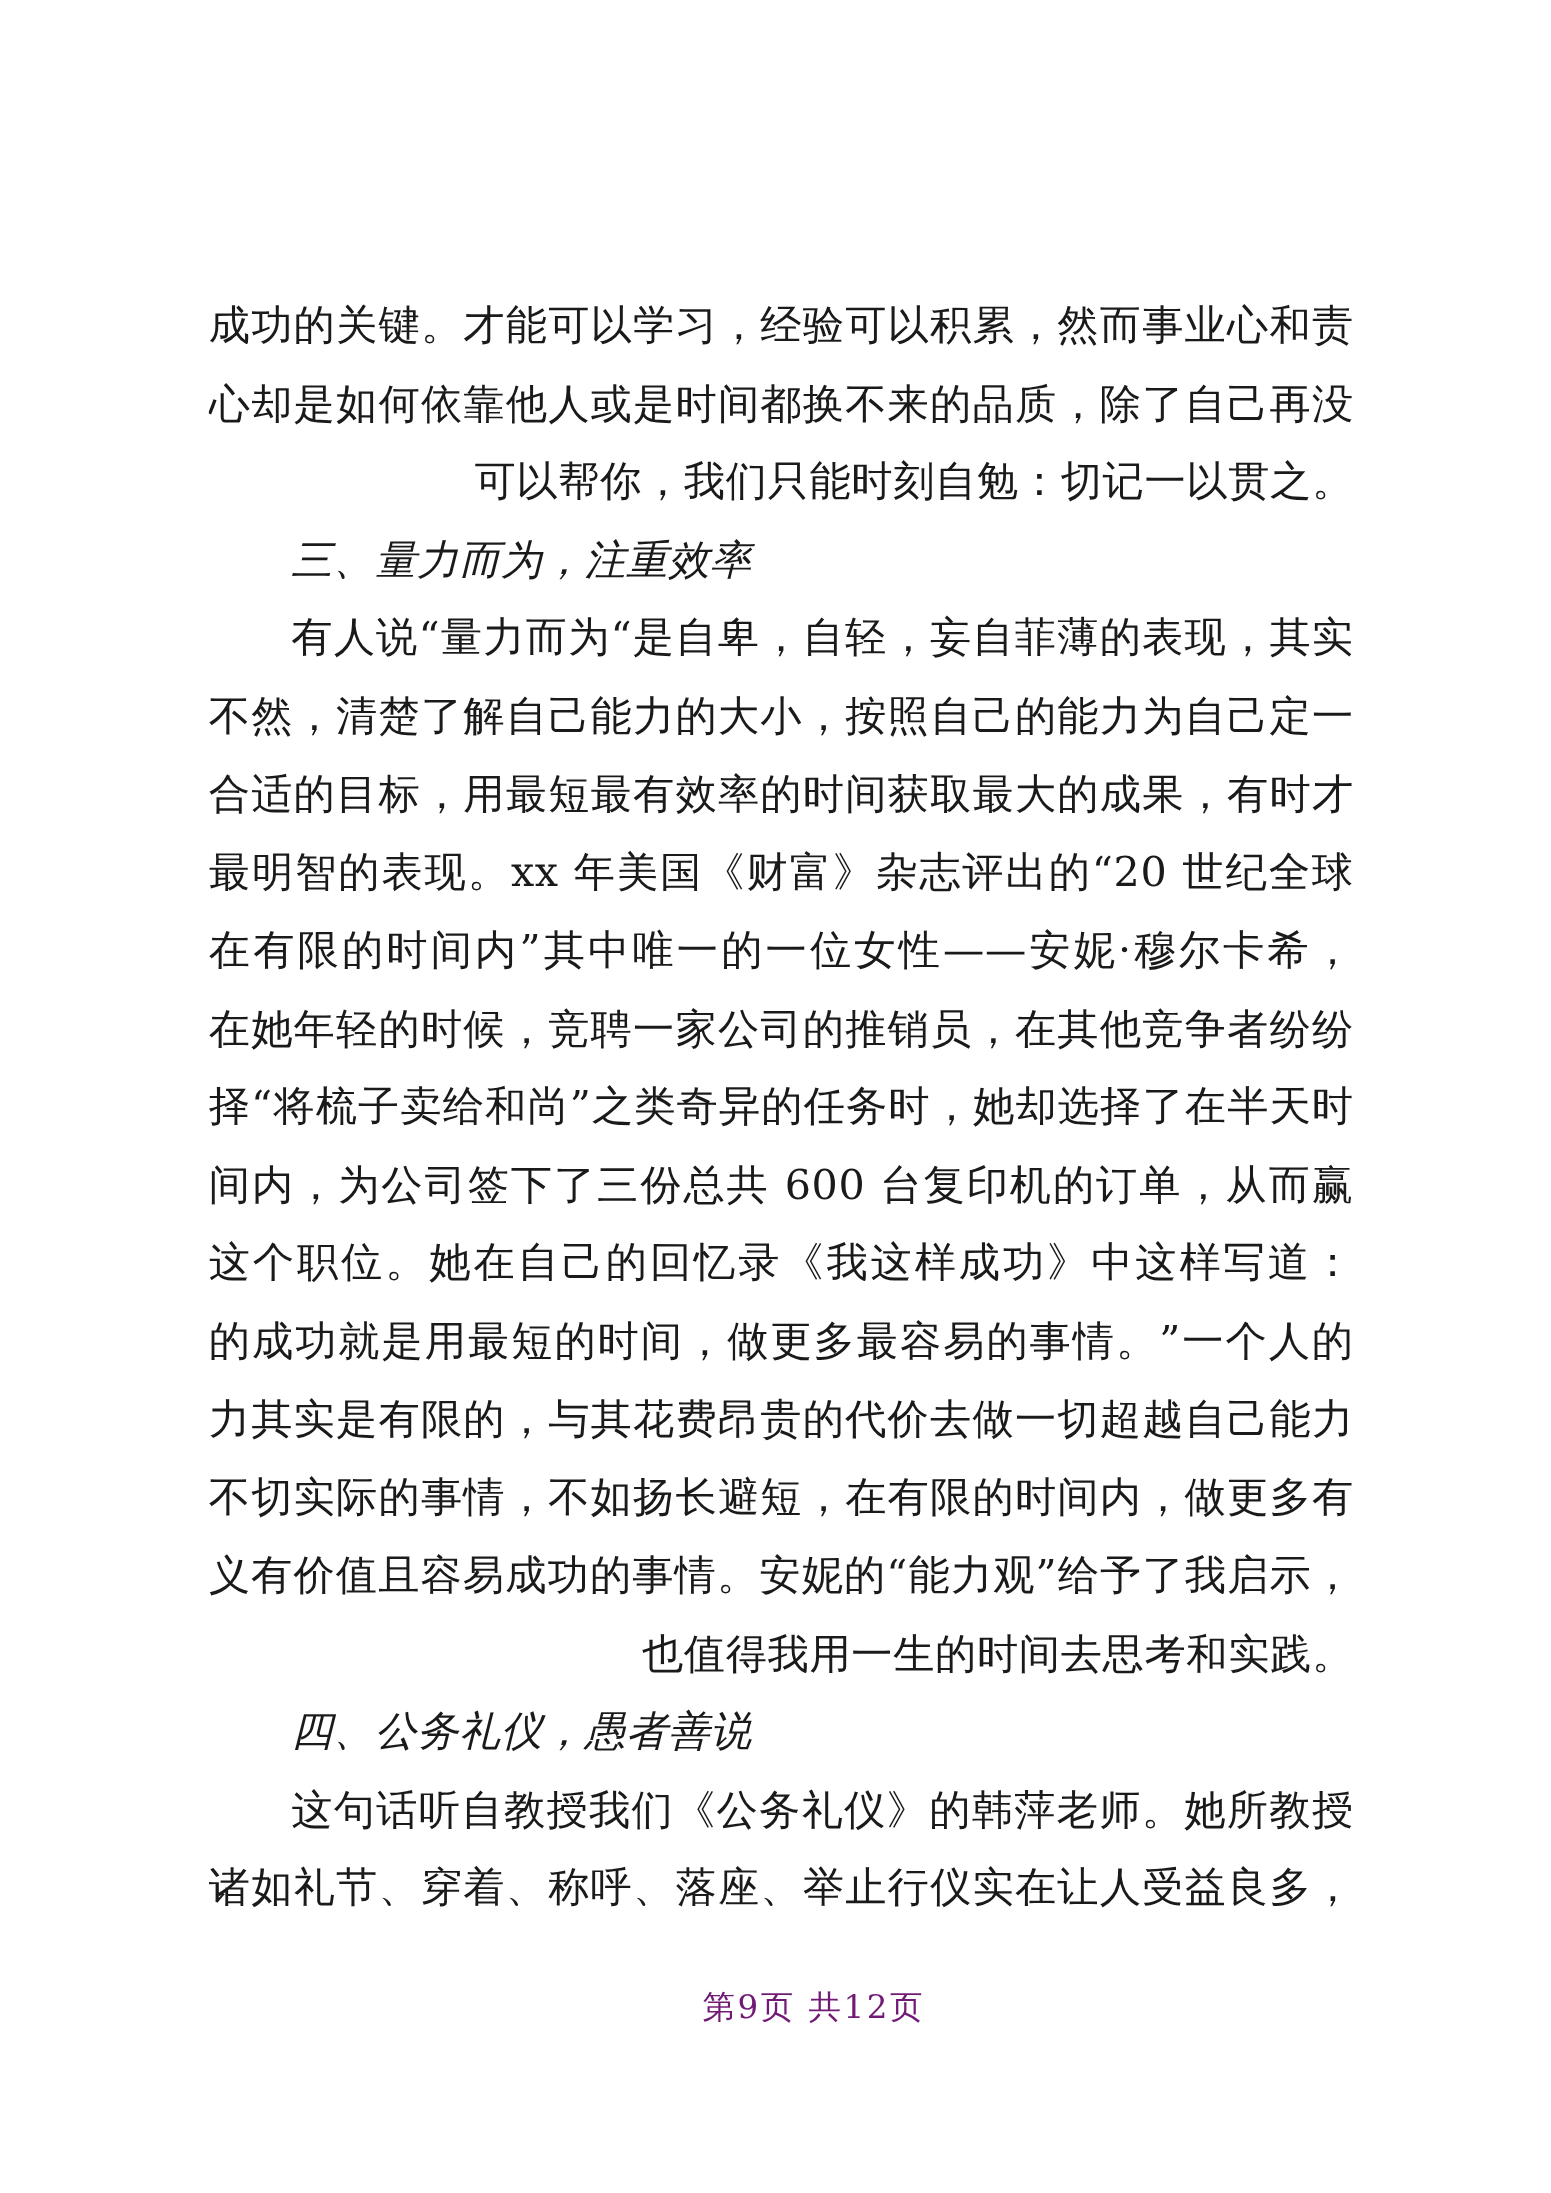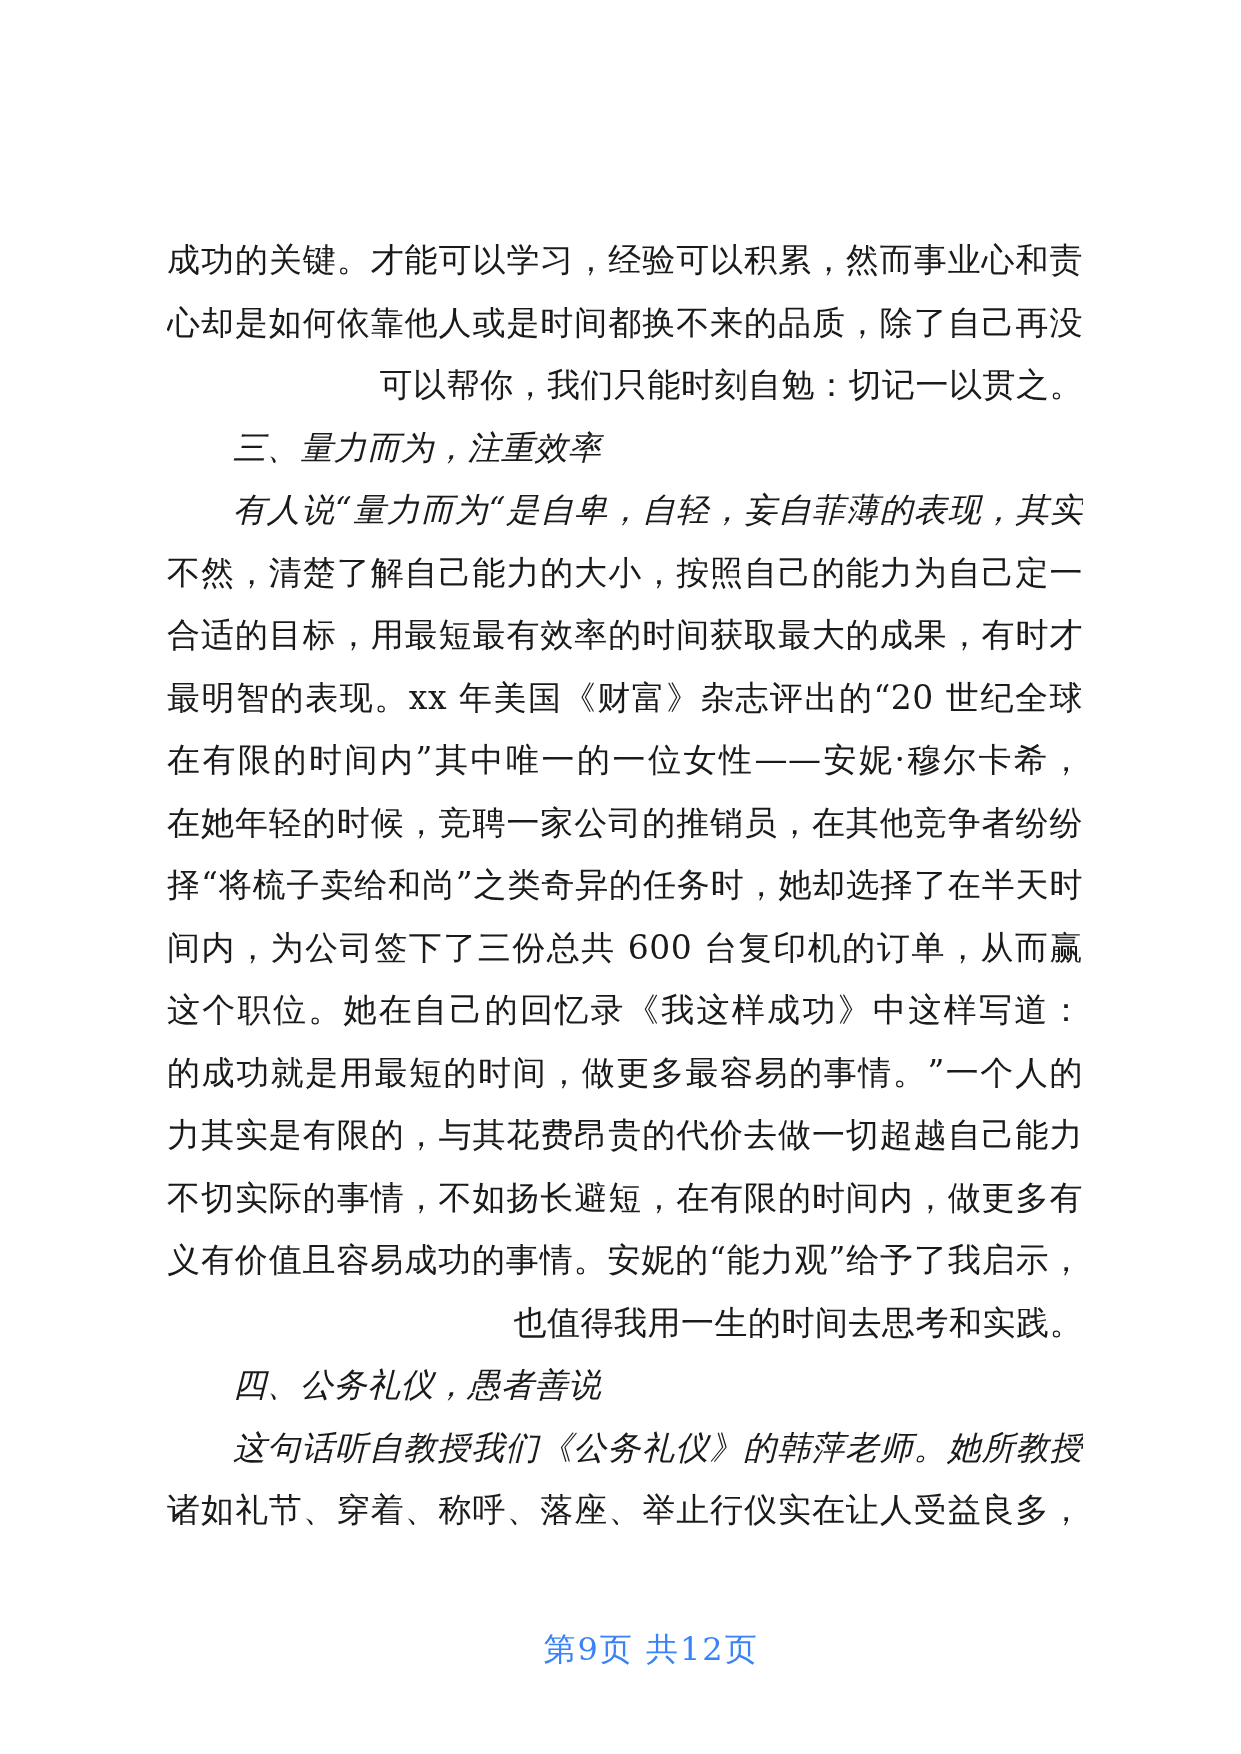--- a/index.html
+++ b/index.html
@@ -31,40 +31,39 @@
   }
   .line.full {
     white-space: normal;
     text-align: justify;
     text-justify: inter-character;
     text-align-last: justify;
     overflow: hidden;
   }
   .line.indent {
     text-indent: 66px;
-    font-style: italic;
   }
   .line.heading {
     padding-left: 66px;
     text-align: left;
     font-style: italic;
   }
   .line.plain {
     text-align: right;
   }
   .footer {
     position: absolute;
     left: 167px;
-    top: 1628px;
+    top: 1588px;
     width: 916px;
     text-align: center;
     transform: translateX(26px);
-    font-size: 32px;
+    font-size: 26px;
     letter-spacing: 2px;
-    color: #3b82f6;
+    color: #701a75;
   }
 </style>
 </head>
 <body>
 
 <div class="page">
   <div class="content">
     <div class="line full">成功的关键。才能可以学习，经验可以积累，然而事业心和责任</div>
     <div class="line full">心却是如何依靠他人或是时间都换不来的品质，除了自己再没人</div>
     <div class="line plain">可以帮你，我们只能时刻自勉：切记一以贯之。</div>

